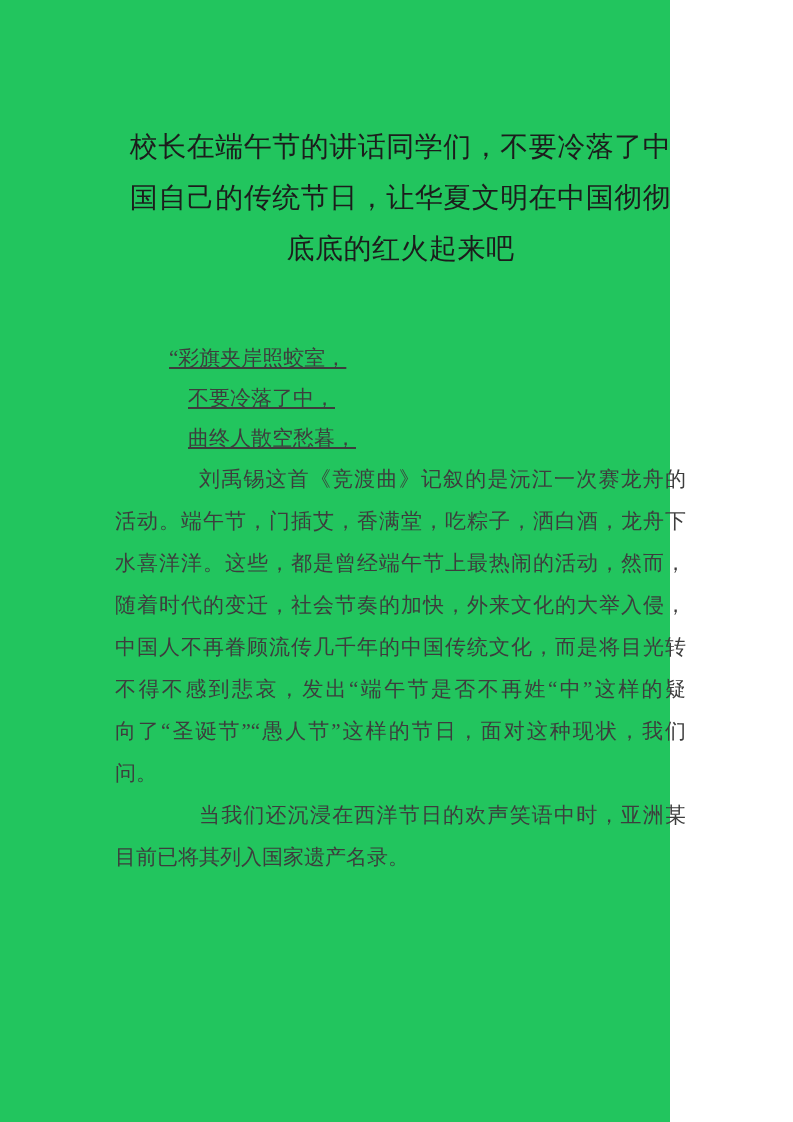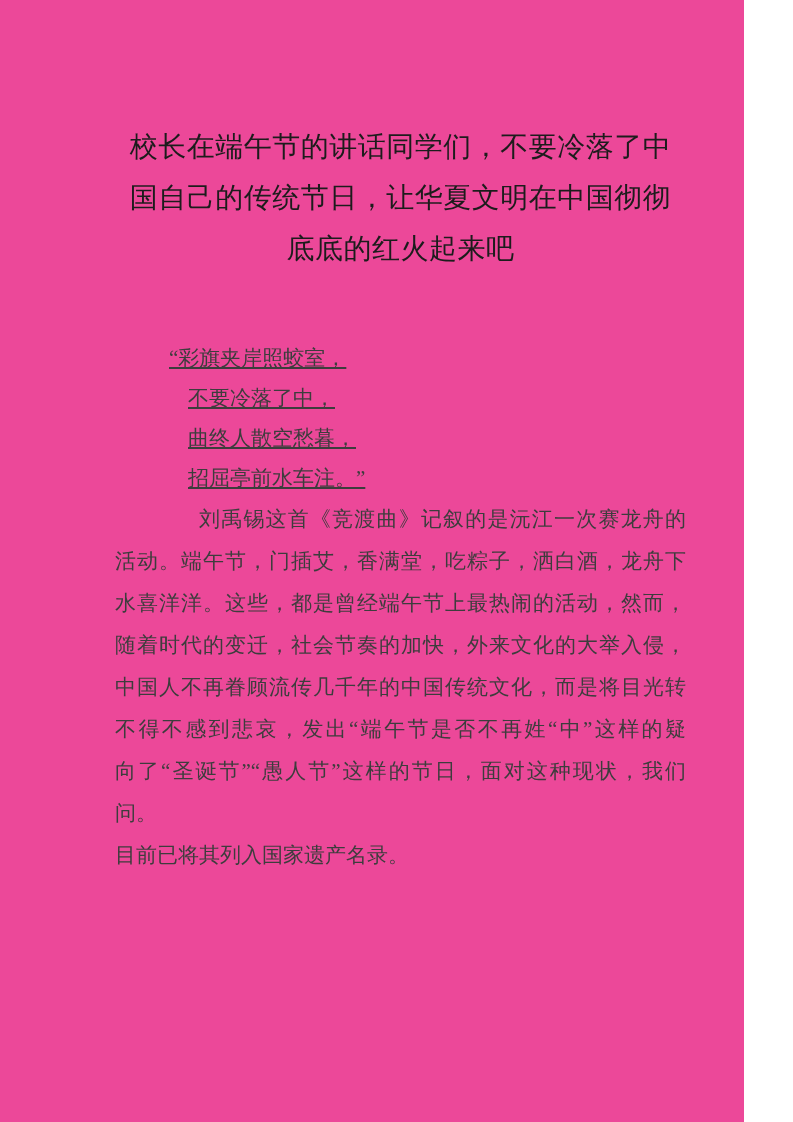--- a/index.html
+++ b/index.html
@@ -5,23 +5,23 @@
   * { margin: 0; padding: 0; box-sizing: border-box; }
   html, body { background: #ffffff; }
   body {
     width: 793px;
     height: 1122px;
     font-family: "Liberation Serif", "DejaVu Serif", serif;
     overflow: hidden;
   }
   .page {
     position: relative;
-    width: 744px;
+    width: 670px;
     height: 1122px;
-    background: #ec4899;
+    background: #22c55e;
   }
   .content {
     position: absolute;
     left: 115px;
     top: 0;
     width: 571px;
   }
   .doc-title {
     margin-top: 121px;
     font-size: 28px;
@@ -59,33 +59,33 @@
     <div class="doc-title">
       <div class="title-line">校长在端午节的讲话同学们，不要冷落了中</div>
       <div class="title-line">国自己的传统节日，让华夏文明在中国彻彻</div>
       <div class="title-line">底底的红火起来吧</div>
     </div>
 
     <div class="poem">
       <div class="poem-line first">“彩旗夹岸照蛟室，</div>
       <div class="poem-line">不要冷落了中，</div>
       <div class="poem-line">曲终人散空愁暮，</div>
-      <div class="poem-line">招屈亭前水车注。”</div>
     </div>
 
     <div class="para">
       <div class="line indent">刘禹锡这首《竞渡曲》记叙的是沅江一次赛龙舟的</div>
       <div class="line">活动。端午节，门插艾，香满堂，吃粽子，洒白酒，龙舟下</div>
       <div class="line">水喜洋洋。这些，都是曾经端午节上最热闹的活动，然而，</div>
       <div class="line">随着时代的变迁，社会节奏的加快，外来文化的大举入侵，</div>
       <div class="line">中国人不再眷顾流传几千年的中国传统文化，而是将目光转</div>
       <div class="line">不得不感到悲哀，发出“端午节是否不再姓“中”这样的疑</div>
       <div class="line">向了“圣诞节”“愚人节”这样的节日，面对这种现状，我们</div>
       <div class="line end">问。</div>
     </div>
 
     <div class="para">
+      <div class="line indent">当我们还沉浸在西洋节日的欢声笑语中时，亚洲某</div>
       <div class="line end">目前已将其列入国家遗产名录。</div>
     </div>
 
 
   </div>
 </div>
 
 </body></html>

